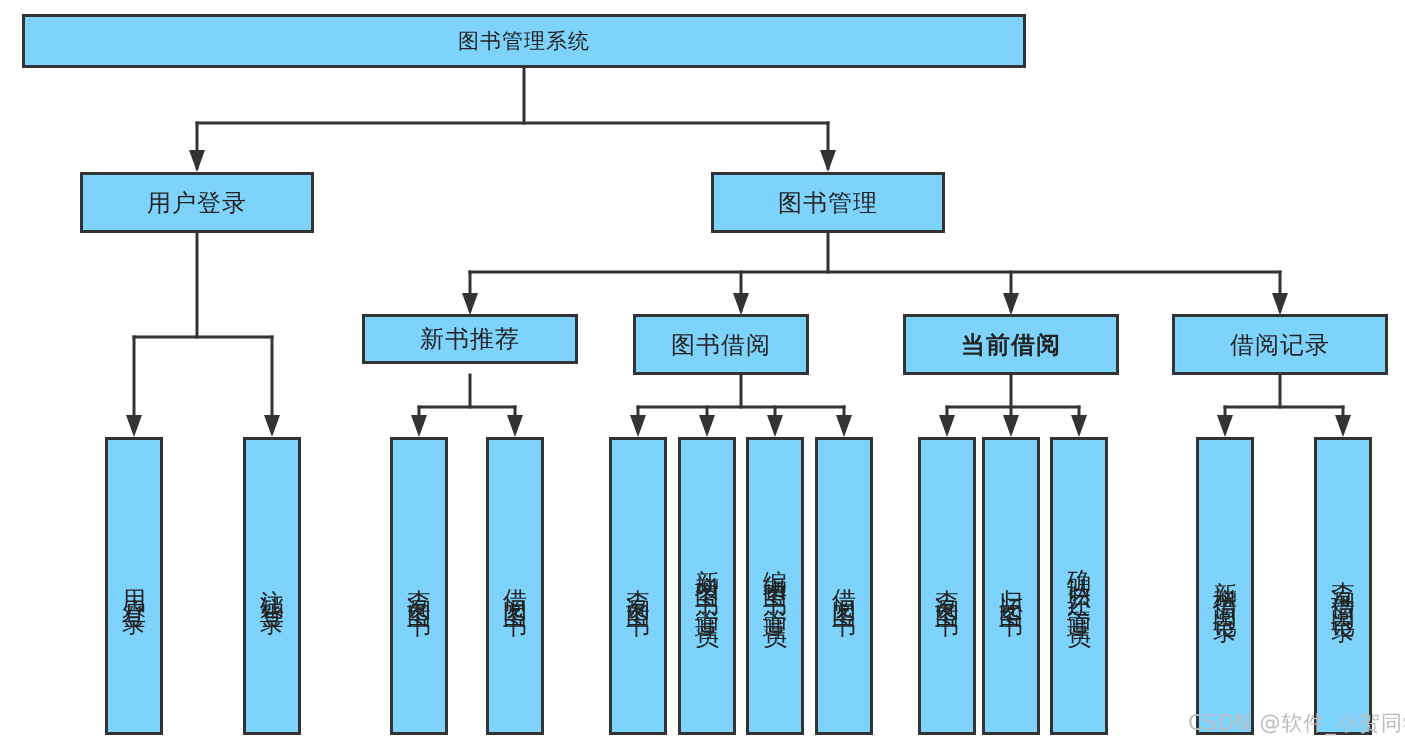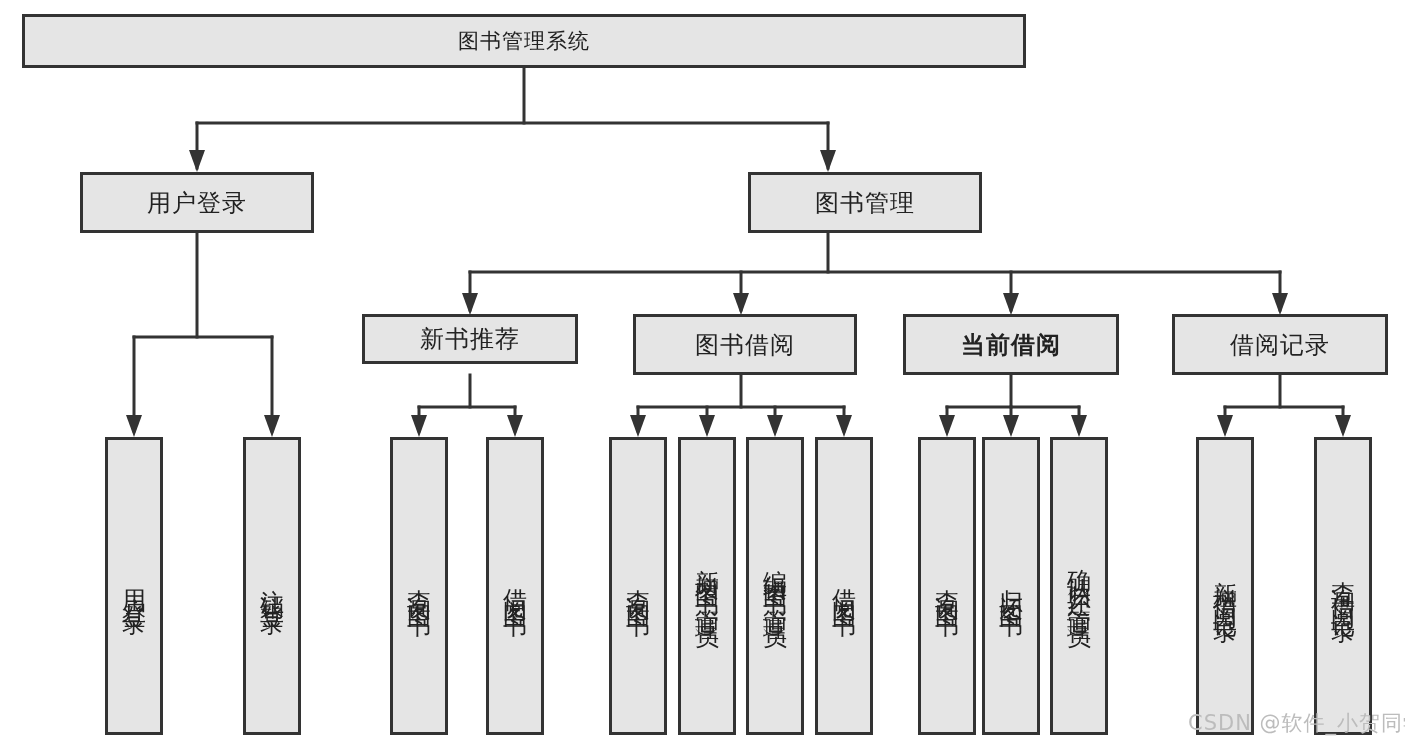--- a/index.html
+++ b/index.html
@@ -19,21 +19,21 @@
   #connectors {
     position: absolute;
     left: 0;
     top: 0;
     z-index: 1;
   }
   .node {
     position: absolute;
     box-sizing: border-box;
     border: 3px solid #333333;
-    background: #e5e5e5;
+    background: #7dd3fc;
     display: flex;
     align-items: center;
     justify-content: center;
     z-index: 2;
   }
   .node span {
     font-size: 24px;
     color: #222222;
     letter-spacing: 1px;
     white-space: nowrap;
@@ -130,28 +130,28 @@
     </g>
   </svg>
 
   <div class="node root-node" style="left:22px; top:14px; width:1004px; height:54px;">
     <span>图书管理系统</span>
   </div>
 
   <div class="node" style="left:80px; top:172px; width:234px; height:61px;">
     <span>用户登录</span>
   </div>
-  <div class="node" style="left:711px; top:172px; width:234px; height:61px;margin-left:37px;">
+  <div class="node" style="left:711px; top:172px; width:234px; height:61px;">
     <span>图书管理</span>
   </div>
 
   <div class="node" style="left:362px; top:314px; width:216px; height:50px;">
     <span>新书推荐</span>
   </div>
-  <div class="node" style="left:633px; top:314px; width:224px; height:61px;">
+  <div class="node" style="left:633px; top:314px; width:176px; height:61px;">
     <span>图书借阅</span>
   </div>
   <div class="node" style="left:903px; top:314px; width:216px; height:61px;font-weight:bold;">
     <span>当前借阅</span>
   </div>
   <div class="node" style="left:1172px; top:314px; width:216px; height:61px;">
     <span>借阅记录</span>
   </div>
 
   <div class="node leaf" style="left:105px; top:437px; width:58px; height:298px;">

